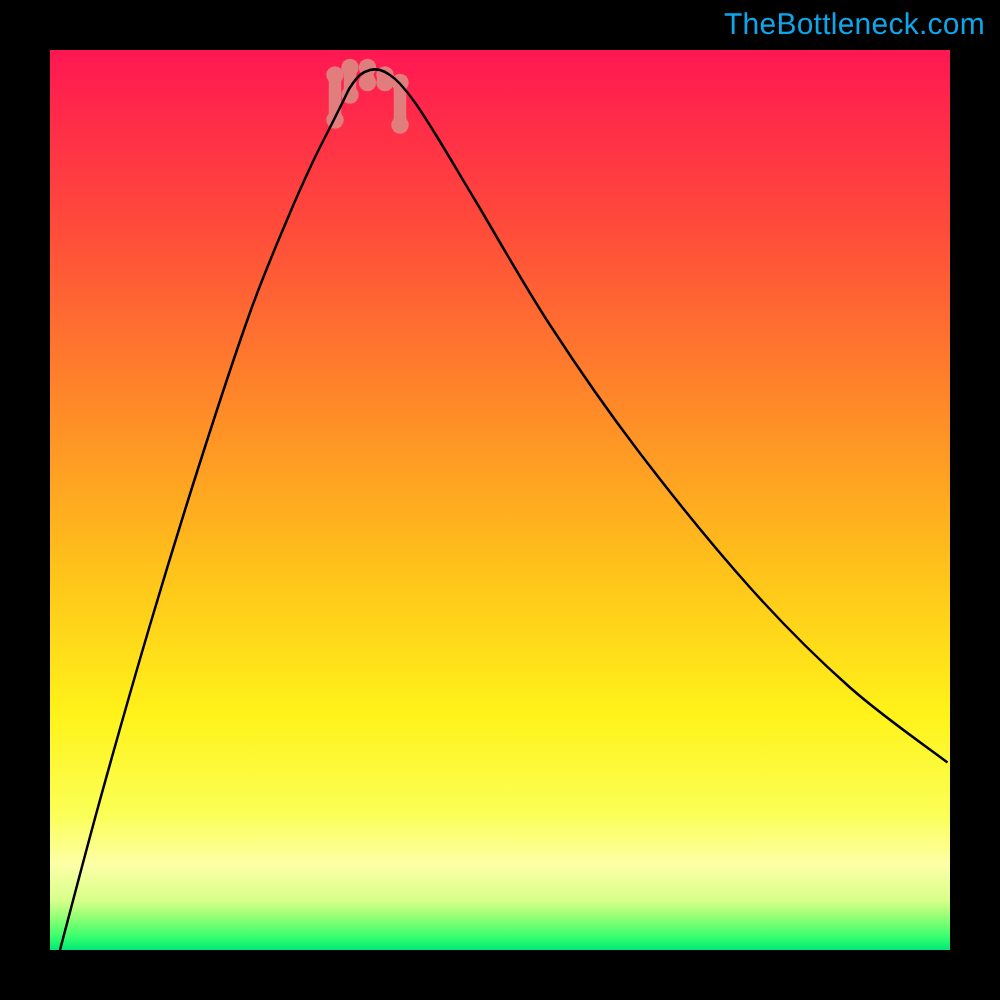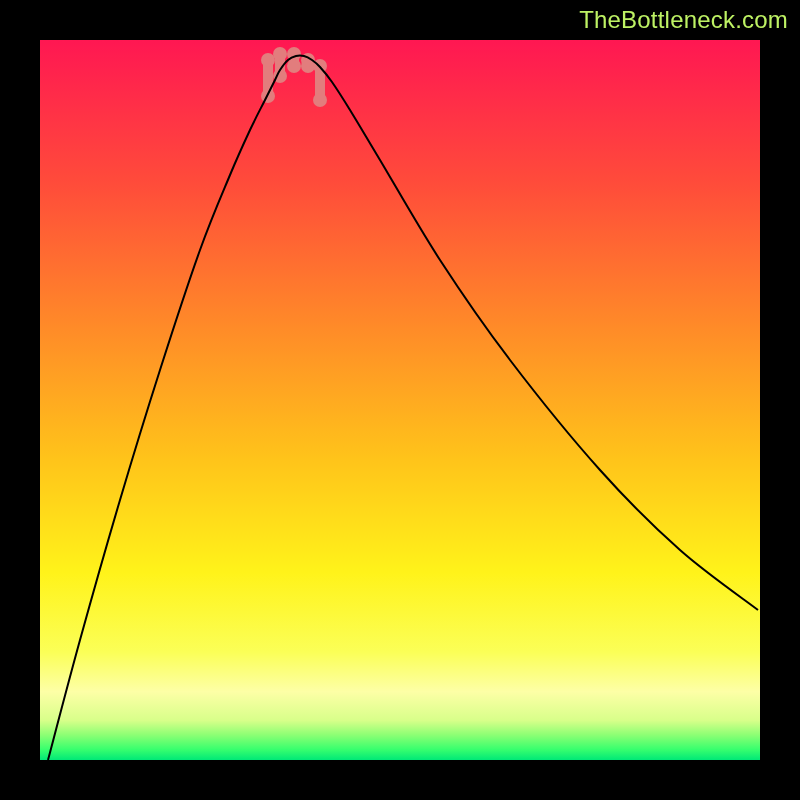--- a/index.html
+++ b/index.html
@@ -38,21 +38,21 @@
     position: absolute;
     left: 0;
     top: 0;
     width: 100%;
     height: 100%;
   }
   .watermark {
     position: absolute;
     top: 6px;
     right: 12px;
-    color: #bef264;
+    color: #0ea5e9;
     font-size: 24px;
     font-weight: 400;
     letter-spacing: 0.2px;
   }
 </style>
 </head>
 <body>
 
 <div class="frame">
   <div class="watermark">TheBottleneck.com</div>

